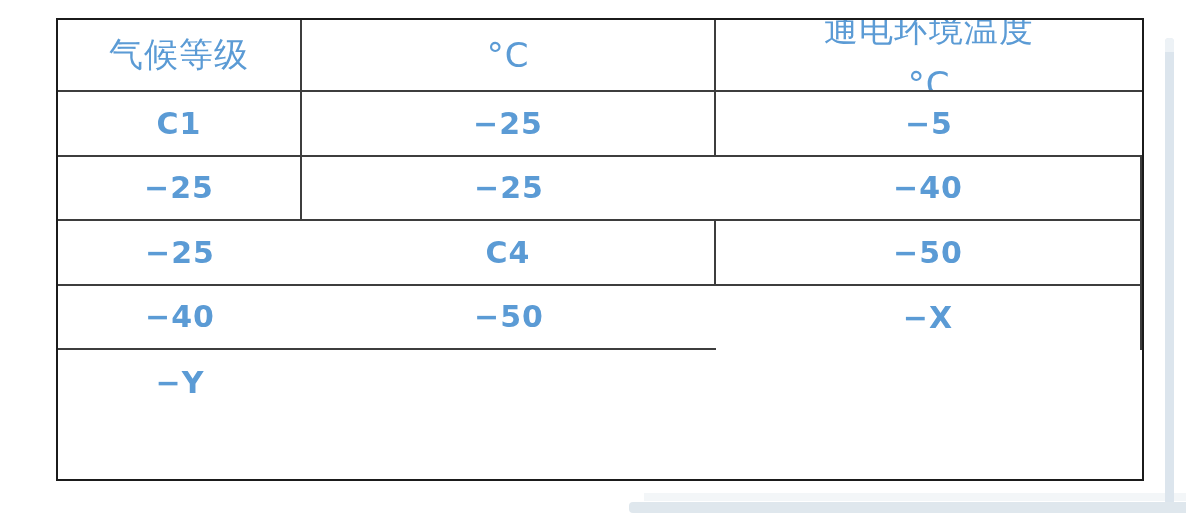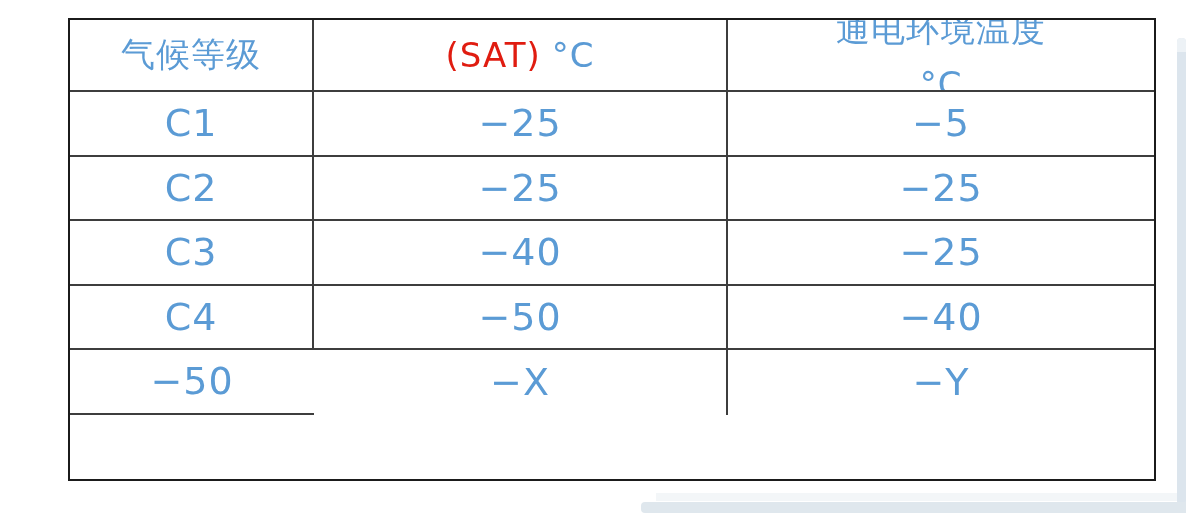--- a/index.html
+++ b/index.html
@@ -3,21 +3,21 @@
 <meta charset="utf-8">
 <style>
   * { margin: 0; padding: 0; box-sizing: border-box; }
   html, body {
     width: 1186px; height: 515px;
     background: #ffffff;
     font-family: "DejaVu Sans", "Liberation Sans", sans-serif;
     overflow: hidden;
     position: relative;
   }
-  .stage { position: absolute; left: 16px; top: 0; width: 1076px; height: 515px; }
+  .stage { position: absolute; left: 4px; top: 0; width: 1076px; height: 515px; }
 
   .tbl {
     position: absolute;
     left: 52px; top: 18px;
     width: 1088px; height: 463px;
     border: 2px solid #1b1b1b;
     background: #ffffff;
     display: grid;
     grid-template-columns: 244px 414px 1fr;
     grid-template-rows: 72px repeat(6, 1fr);
@@ -36,23 +36,23 @@
   .cell.row-last { border-bottom: none; }
 
   .hcell {
     font-size: 34px;
     letter-spacing: 1px;
     gap: 11px;
     font-weight: 400;
   }
   .hcell .code { color: #e01c10; }
   .dcell {
-    font-size: 38px;
+    font-size: 30px;
     letter-spacing: 1px;
-    font-weight: 400;
+    font-weight: 700;
   }
 
   .vscroll {
     position: absolute;
     left: 1161px; top: 38px;
     width: 9px; height: 467px;
     background: #dce5ed;
     border-radius: 4px;
   }
   .vscroll::before {
@@ -81,37 +81,34 @@
 <body>
 
 <div class="stage">
 
   <div class="tbl">
 
     <div class="cell hcell">
       <span>气候等级</span>
     </div>
     <div class="cell hcell">
-      <span class="code">(SAT)</span>
       <span>°C</span>
     </div>
     <div class="cell hcell col-last">
       <span>通电环境温度</span>
       <span>°C</span>
     </div>
 
     <div class="cell dcell">C1</div>
     <div class="cell dcell">−25</div>
     <div class="cell dcell col-last">−5</div>
 
-    <div class="cell dcell">C2</div>
     <div class="cell dcell">−25</div>
     <div class="cell dcell col-last">−25</div>
 
-    <div class="cell dcell">C3</div>
     <div class="cell dcell">−40</div>
     <div class="cell dcell col-last">−25</div>
 
     <div class="cell dcell">C4</div>
     <div class="cell dcell">−50</div>
     <div class="cell dcell col-last">−40</div>
 
     <div class="cell dcell col-last">−50</div>
 
     <div class="cell dcell row-last">−X</div>

